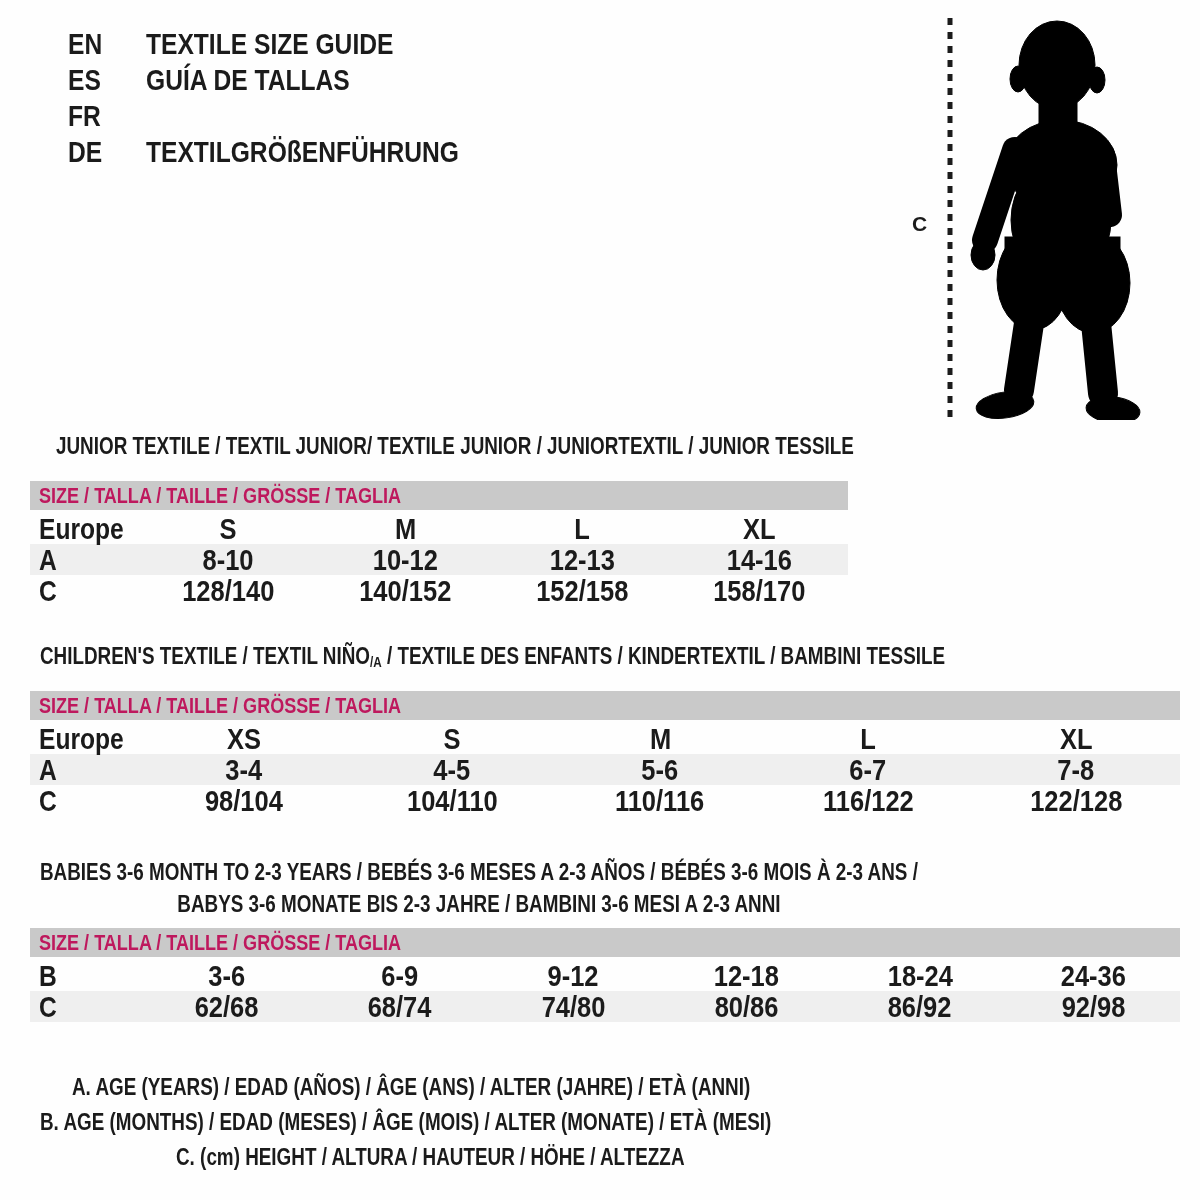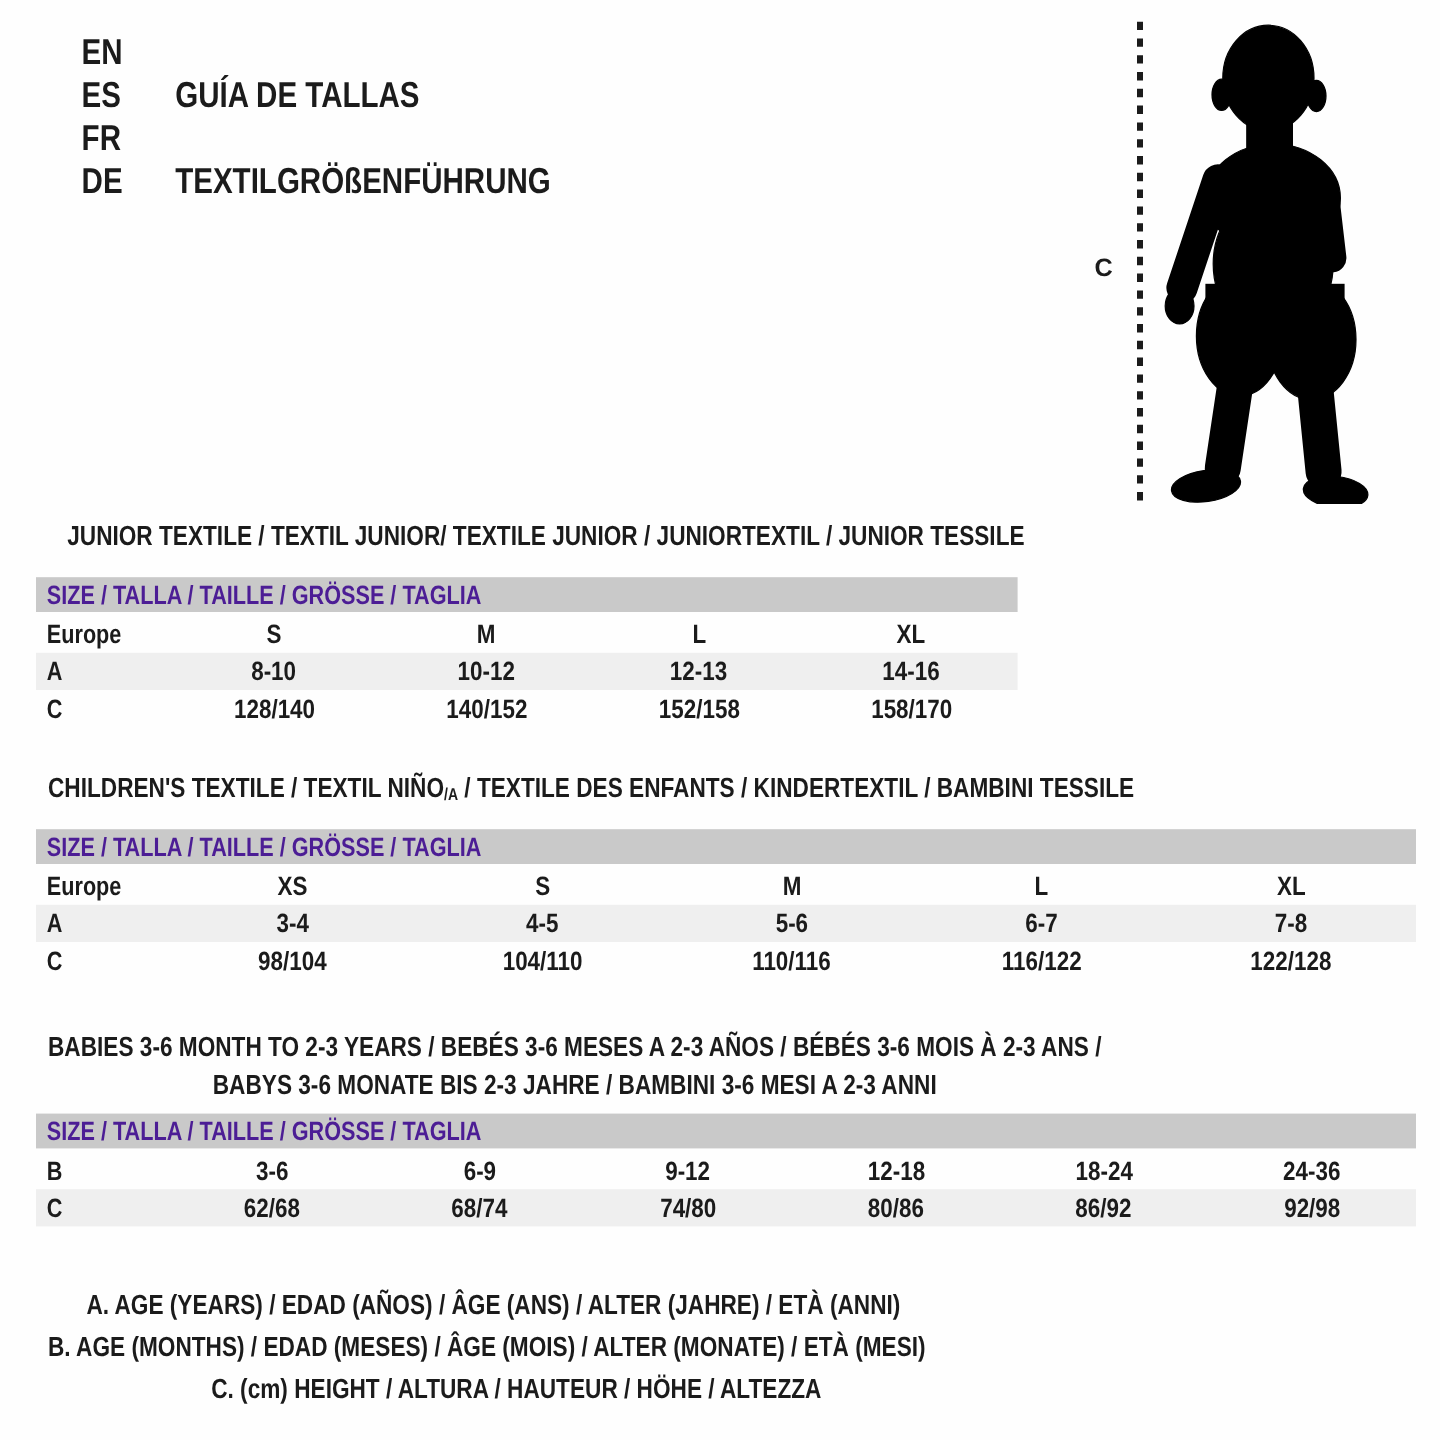--- a/index.html
+++ b/index.html
@@ -21,42 +21,43 @@
   .measure-line{position:absolute;left:946px;top:18px;}
   .measure-label{position:absolute;left:912px;top:212px;font-size:21px;}
   .silhouette{position:absolute;left:955px;top:15px;}
 
   
   .sec-title{position:absolute;margin:0;font-size:23px;line-height:26px;font-weight:bold;}
   .sub-ab{font-size:.62em;position:relative;bottom:-3px;}
 
   
   .size-table{position:absolute;left:30px;}
-  .size-bar{height:29px;line-height:29px;background:#c9c9c9;color:#4c1d95;
+  .size-bar{height:29px;line-height:29px;background:#c9c9c9;color:#be185d;
             font-size:22px;padding-left:9px;margin-bottom:3px;}
-  .trow{display:grid;height:31px;line-height:31px;font-size:22px;}
+  .trow{display:grid;height:31px;line-height:31px;font-size:30px;}
   .t1 .trow{grid-template-columns:110px repeat(4,1fr);}
   .t2 .trow{grid-template-columns:110px repeat(5,1fr);}
   .t3 .trow{grid-template-columns:110px repeat(6,1fr);}
   .trow.alt{background:#efefef;}
   .cell{text-align:center;overflow:visible;}
   .cell.lbl{text-align:left;padding-left:9px;}
 
   
   .legend{position:absolute;left:40px;top:1070px;}
   .legend-line{height:35px;line-height:35px;font-size:23px;text-align:center;}
 </style>
 </head>
 <body>
 
 <div class="canvas">
 
   <div class="lang-block">
     <div class="lang-row">
       <span class="lang-code"><span>EN</span></span>
+      <span class="lang-label"><span>TEXTILE SIZE GUIDE</span></span>
     </div>
     <div class="lang-row">
       <span class="lang-code"><span>ES</span></span>
       <span class="lang-label"><span>GUÍA DE TALLAS</span></span>
     </div>
     <div class="lang-row">
       <span class="lang-code"><span>FR</span></span>
     </div>
     <div class="lang-row">
       <span class="lang-code"><span>DE</span></span>

